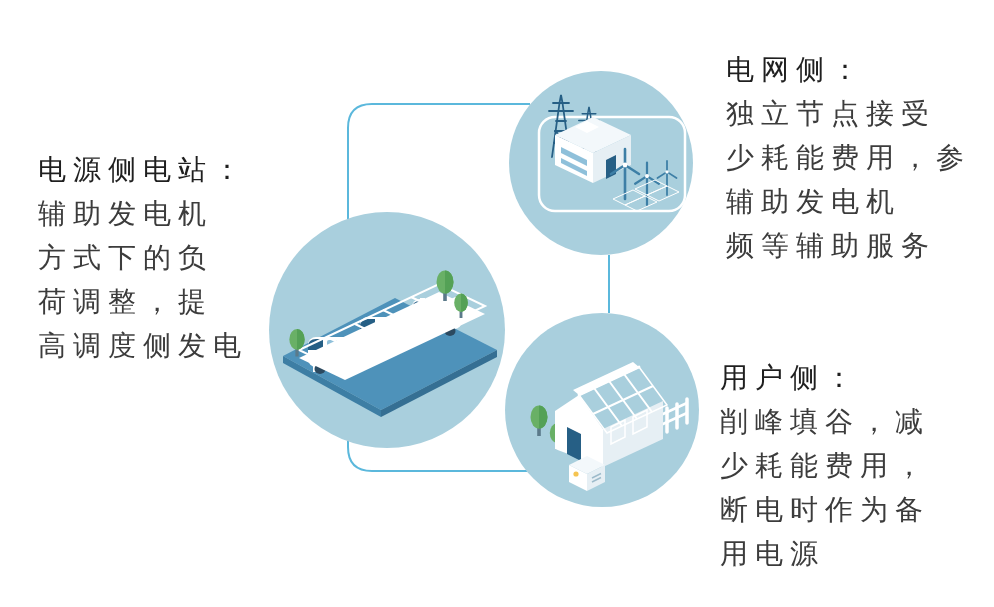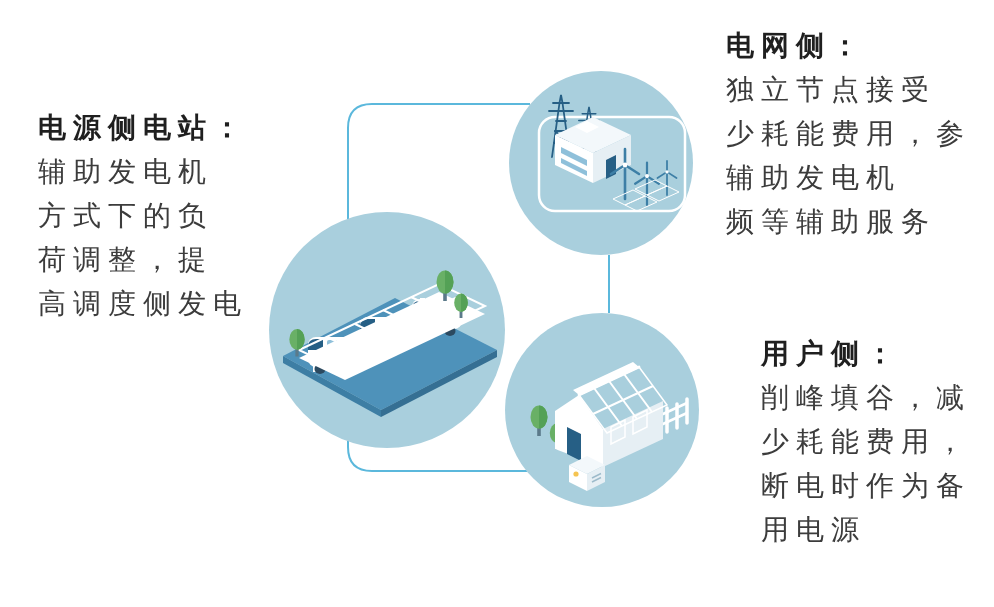--- a/index.html
+++ b/index.html
@@ -20,24 +20,24 @@
   .bubble svg { display: block; width: 100%; height: 100%; }
   .bubble-power { left: 269px; top: 212px; width: 236px; height: 236px; }
   .bubble-grid  { left: 509px; top: 71px;  width: 184px; height: 184px; }
   .bubble-user  { left: 505px; top: 313px; width: 194px; height: 194px; }
 
   .text-block {
     position: absolute; z-index: 3;
     font-size: 28px; line-height: 44px; letter-spacing: 7px;
     color: var(--body-text, #3C3C3C); white-space: nowrap;
   }
-  .text-block .heading { font-weight: 700; color: var(--heading-text, #1F1F1F); }
-  .tb-power { left: 38px;  top: 106px; }
+  .text-block .heading { font-weight: 400; color: var(--heading-text, #1F1F1F); margin-top: 24px; }
+  .tb-power { left: 38px;  top: 124px; }
   .tb-grid  { left: 726px; top: 24px; }
-  .tb-user  { left: 761px; top: 332px; }
+  .tb-user  { left: 720px; top: 332px; }
 
   
   .f-white  { fill: #ffffff; }
   .f-dark   { fill: var(--illus-dark-blue, #265F85); }
   .f-mid    { fill: var(--illus-mid-blue, #4E92BA); }
   .f-mid2   { fill: #3D7EA4; }
   .f-mid3   { fill: #356F93; }
   .f-panel  { fill: var(--illus-panel-blue, #1E5B82); }
   .f-face   { fill: var(--illus-light-face, #E6EFF4); }
   .f-top    { fill: #F3F8FB; }

